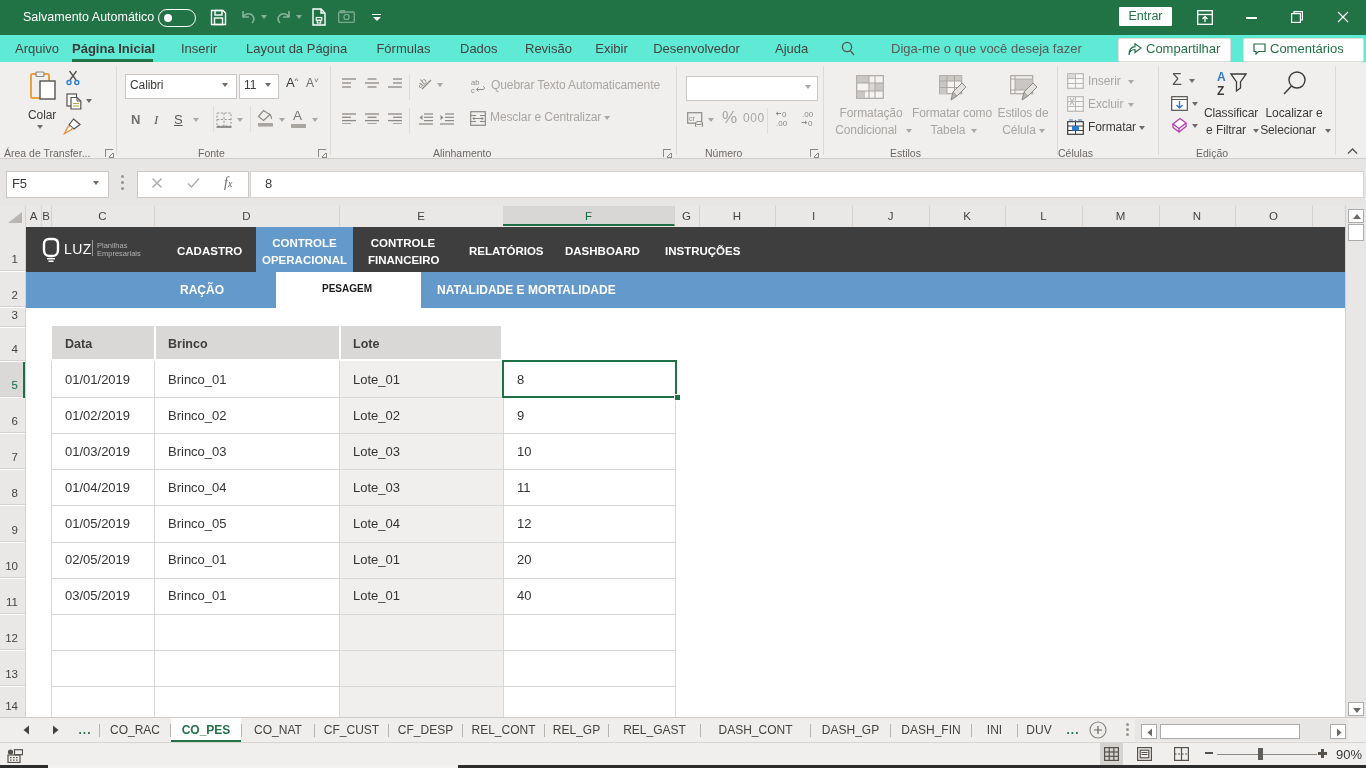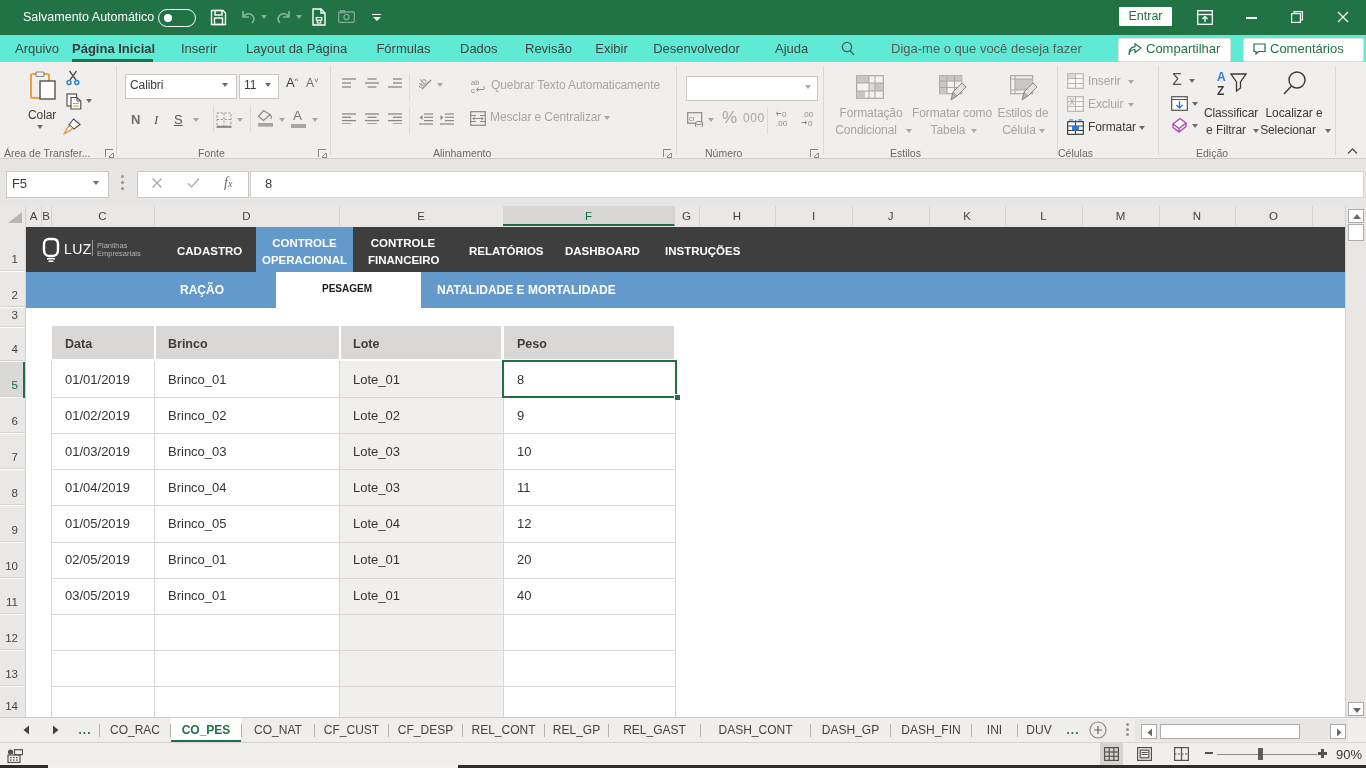--- a/index.html
+++ b/index.html
@@ -539,23 +539,20 @@
     <div style="position:absolute;left:437px;top:56px;color:#fff;font-size:12px;font-weight:bold;">NATALIDADE E MORTALIDADE</div>
 
     <div class="hdrcell" style="left:52px;top:99px;width:102px;height:33px;">
         <span style="position:absolute;left:13px;top:11px;">Data</span>
       </div>
     <div class="hdrcell" style="left:156px;top:99px;width:183px;height:33px;">
         <span style="position:absolute;left:12px;top:11px;">Brinco</span>
       </div>
     <div class="hdrcell" style="left:341px;top:99px;width:160px;height:33px;">
         <span style="position:absolute;left:12px;top:11px;">Lote</span>
-      </div>
-    <div class="hdrcell" style="left:504px;top:99px;width:170px;height:33px;">
-        <span style="position:absolute;left:13px;top:11px;">Peso</span>
       </div>
 
     <div style="position:absolute;left:340px;top:134px;width:163px;height:356px;background:#f0efed;"></div>
 
     <div class="gl" style="left:51px;top:134px;width:1px;height:356px;"></div>
     <div class="gl" style="left:154px;top:134px;width:1px;height:356px;"></div>
     <div class="gl" style="left:339px;top:134px;width:1px;height:356px;"></div>
     <div class="gl" style="left:503px;top:134px;width:1px;height:356px;"></div>
     <div class="gl" style="left:675px;top:134px;width:1px;height:356px;"></div>
 

